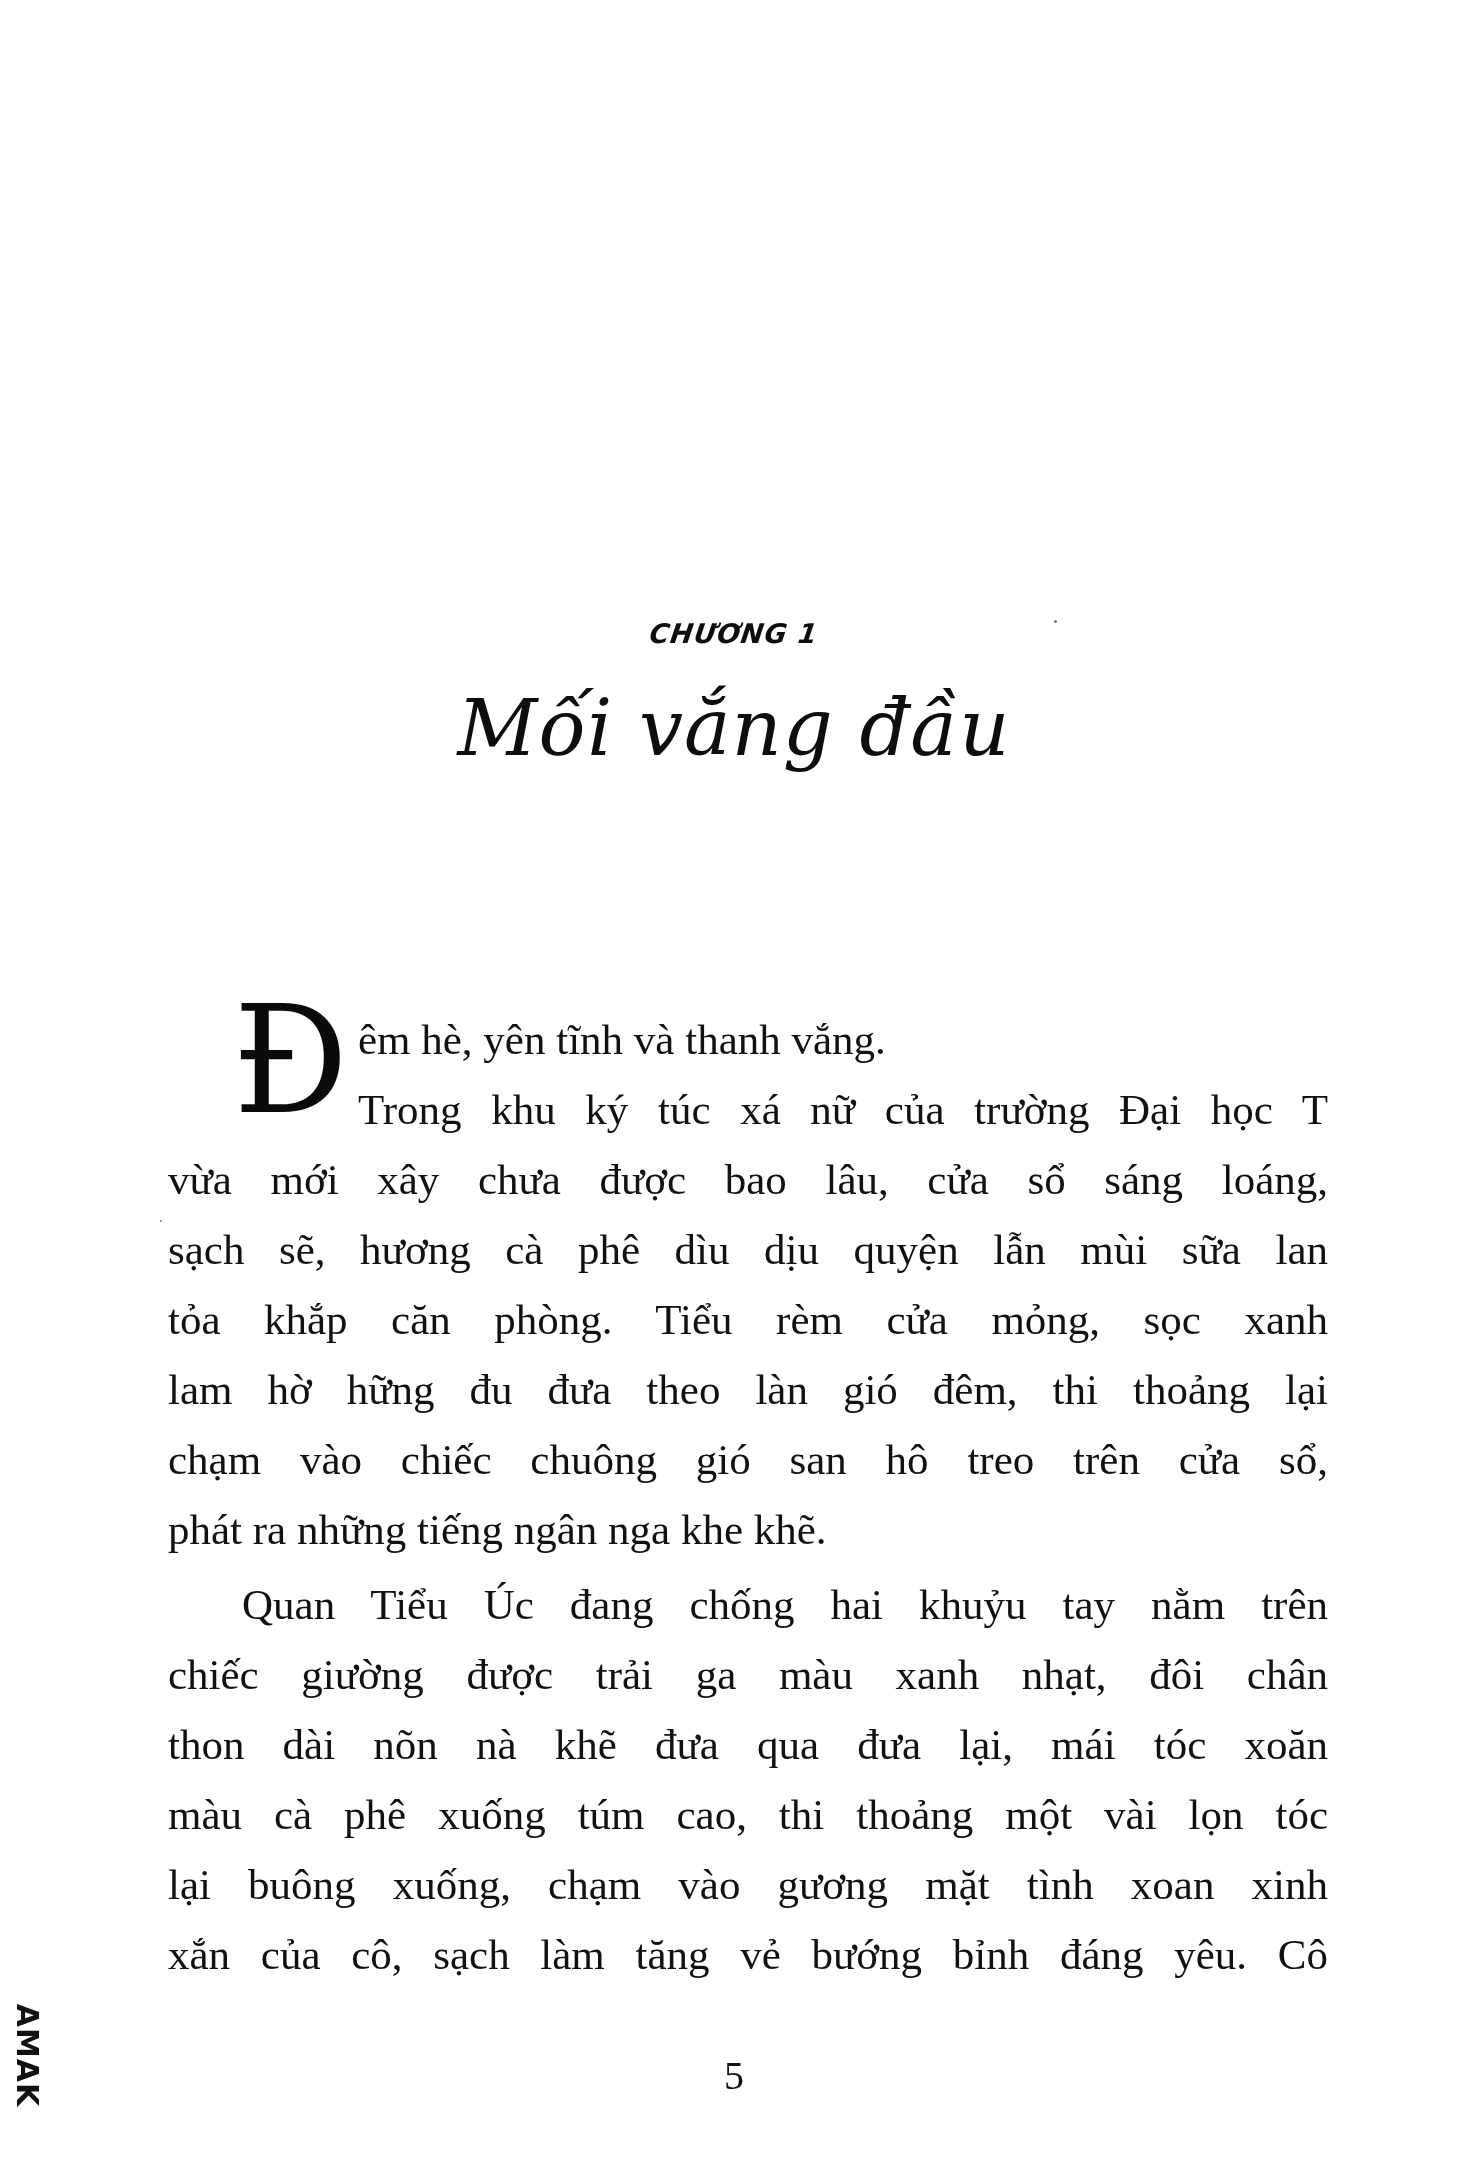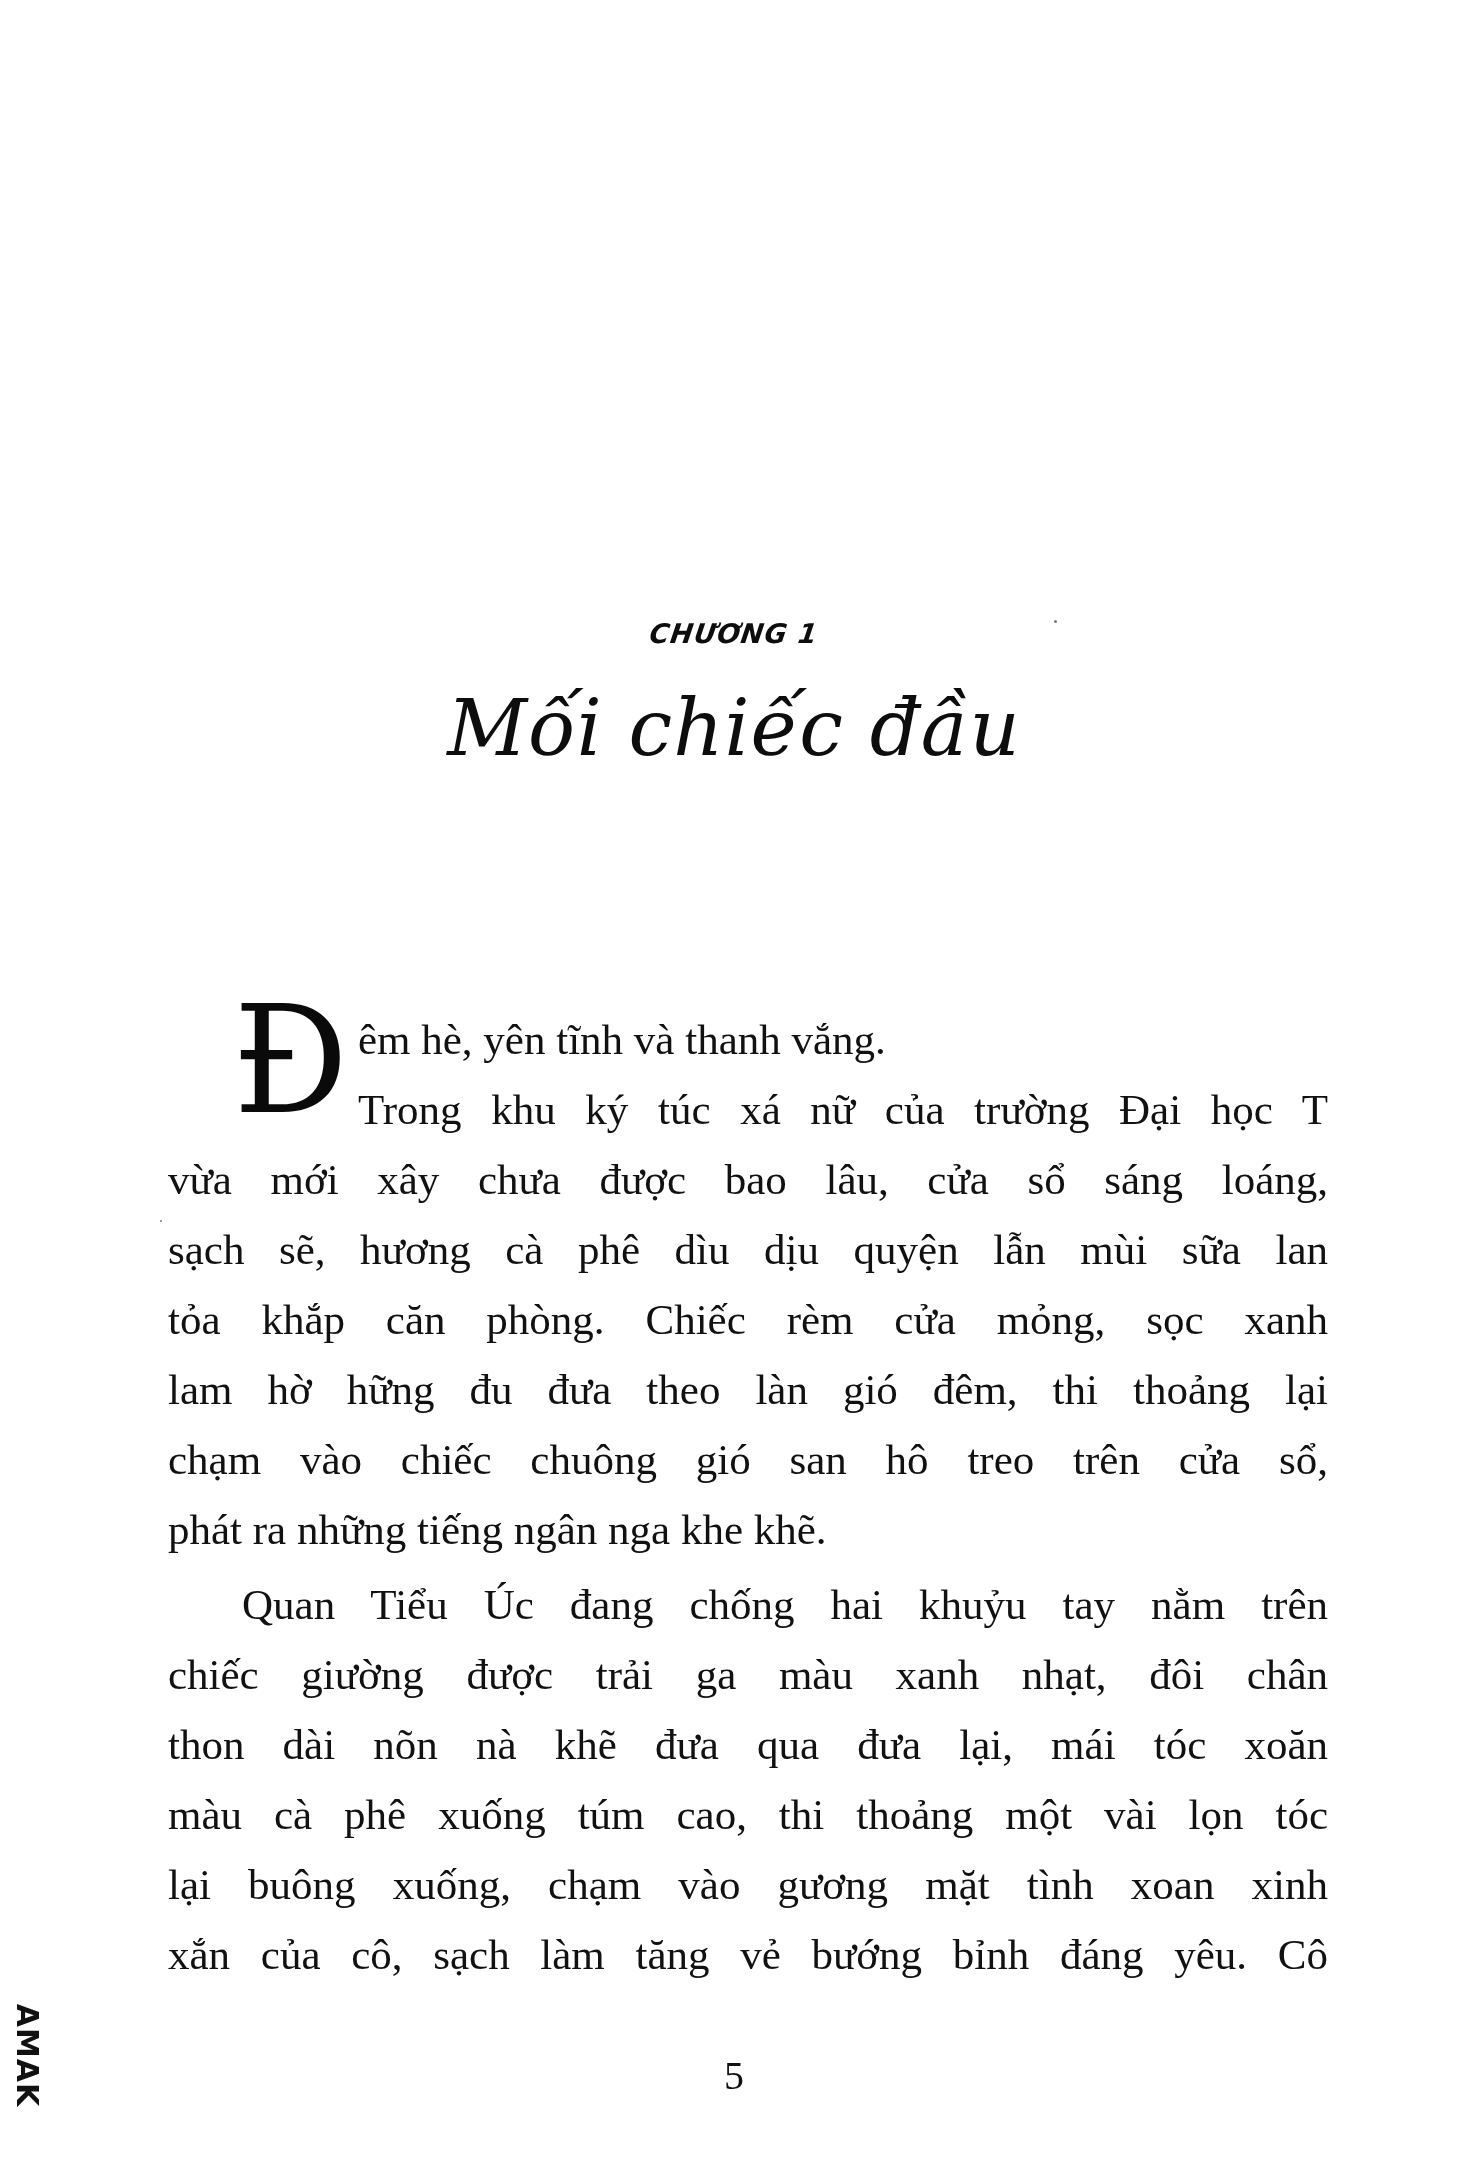--- a/index.html
+++ b/index.html
@@ -108,32 +108,32 @@
       border-radius: 50%;
       background: #777;
     }
   </style>
 </head>
 <body>
 
 <div>
 
   <div class="chapter-label">CHƯƠNG 1</div>
-  <div class="chapter-title">Mối chiếc đầu</div>
+  <div class="chapter-title">Mối vắng đầu</div>
 
   <div class="drop-cap">Đ</div>
 
   <div class="body-text">
 
     <div class="line last" style="top:1005px; left:190px; width:970px;">êm hè, yên tĩnh và thanh vắng.</div>
 
     <div class="line" style="top:1075px; left:190px; width:970px;">Trong khu ký túc xá nữ của trường Đại học T</div>
     <div class="line" style="top:1145px;">vừa mới xây chưa được bao lâu, cửa sổ sáng loáng,</div>
     <div class="line" style="top:1215px;">sạch sẽ, hương cà phê dìu dịu quyện lẫn mùi sữa lan</div>
-    <div class="line" style="top:1285px;">tỏa khắp căn phòng. Chiếc rèm cửa mỏng, sọc xanh</div>
+    <div class="line" style="top:1285px;">tỏa khắp căn phòng. Tiểu rèm cửa mỏng, sọc xanh</div>
     <div class="line" style="top:1355px;">lam hờ hững đu đưa theo làn gió đêm, thi thoảng lại</div>
     <div class="line" style="top:1425px;">chạm vào chiếc chuông gió san hô treo trên cửa sổ,</div>
     <div class="line last" style="top:1495px;">phát ra những tiếng ngân nga khe khẽ.</div>
 
     <div class="line" style="top:1570px; left:74px; width:1086px;">Quan Tiểu Úc đang chống hai khuỷu tay nằm trên</div>
     <div class="line" style="top:1640px;">chiếc giường được trải ga màu xanh nhạt, đôi chân</div>
     <div class="line" style="top:1710px;">thon dài nõn nà khẽ đưa qua đưa lại, mái tóc xoăn</div>
     <div class="line" style="top:1780px;">màu cà phê xuống túm cao, thi thoảng một vài lọn tóc</div>
     <div class="line" style="top:1850px;">lại buông xuống, chạm vào gương mặt tình xoan xinh</div>
     <div class="line" style="top:1920px;">xắn của cô, sạch làm tăng vẻ bướng bỉnh đáng yêu. Cô</div>

